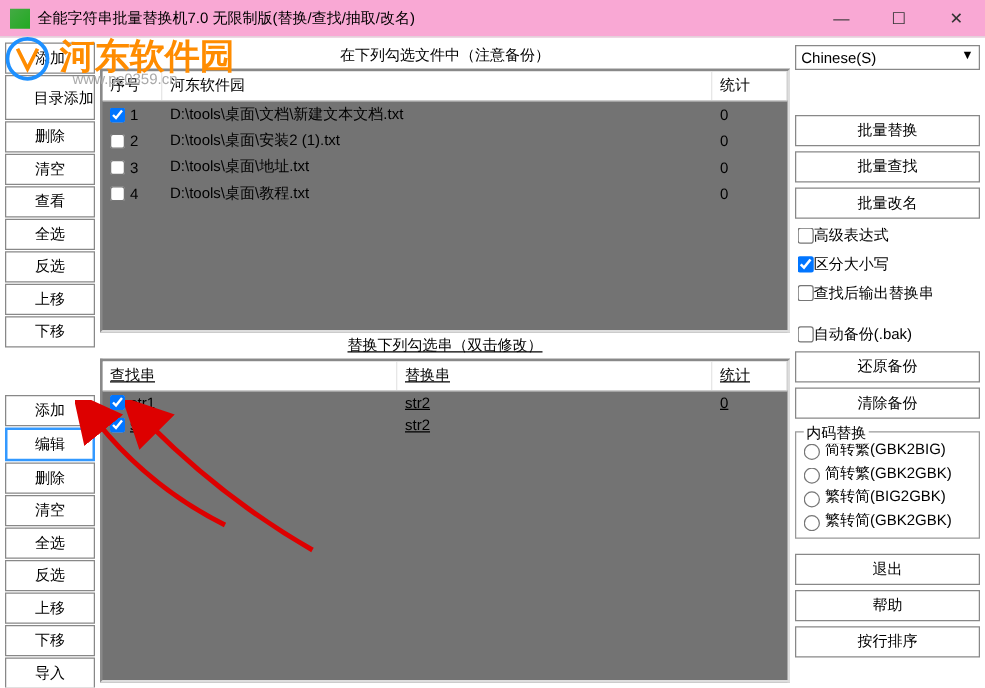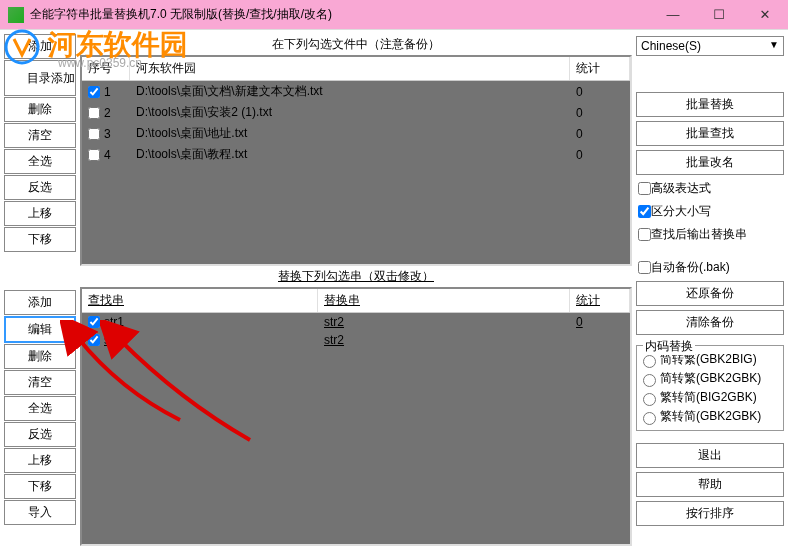--- a/index.html
+++ b/index.html
@@ -78,20 +78,21 @@
 <div class="watermark-sub">www.pc0359.cn</div>
 
 <div class="main-content">
 
   <div class="left-col">
     <div class="left-upper">
       <button class="btn">添加</button>
       <button class="btn" style="height:36px">目录添加</button>
       <button class="btn">删除</button>
       <button class="btn">清空</button>
+      <button class="btn">查看</button>
       <button class="btn">全选</button>
       <button class="btn">反选</button>
       <button class="btn">上移</button>
       <button class="btn">下移</button>
     </div>
     <div class="left-lower">
       <button class="btn">添加</button>
       <button class="btn btn-highlight">编辑</button>
       <button class="btn">删除</button>
       <button class="btn">清空</button>

